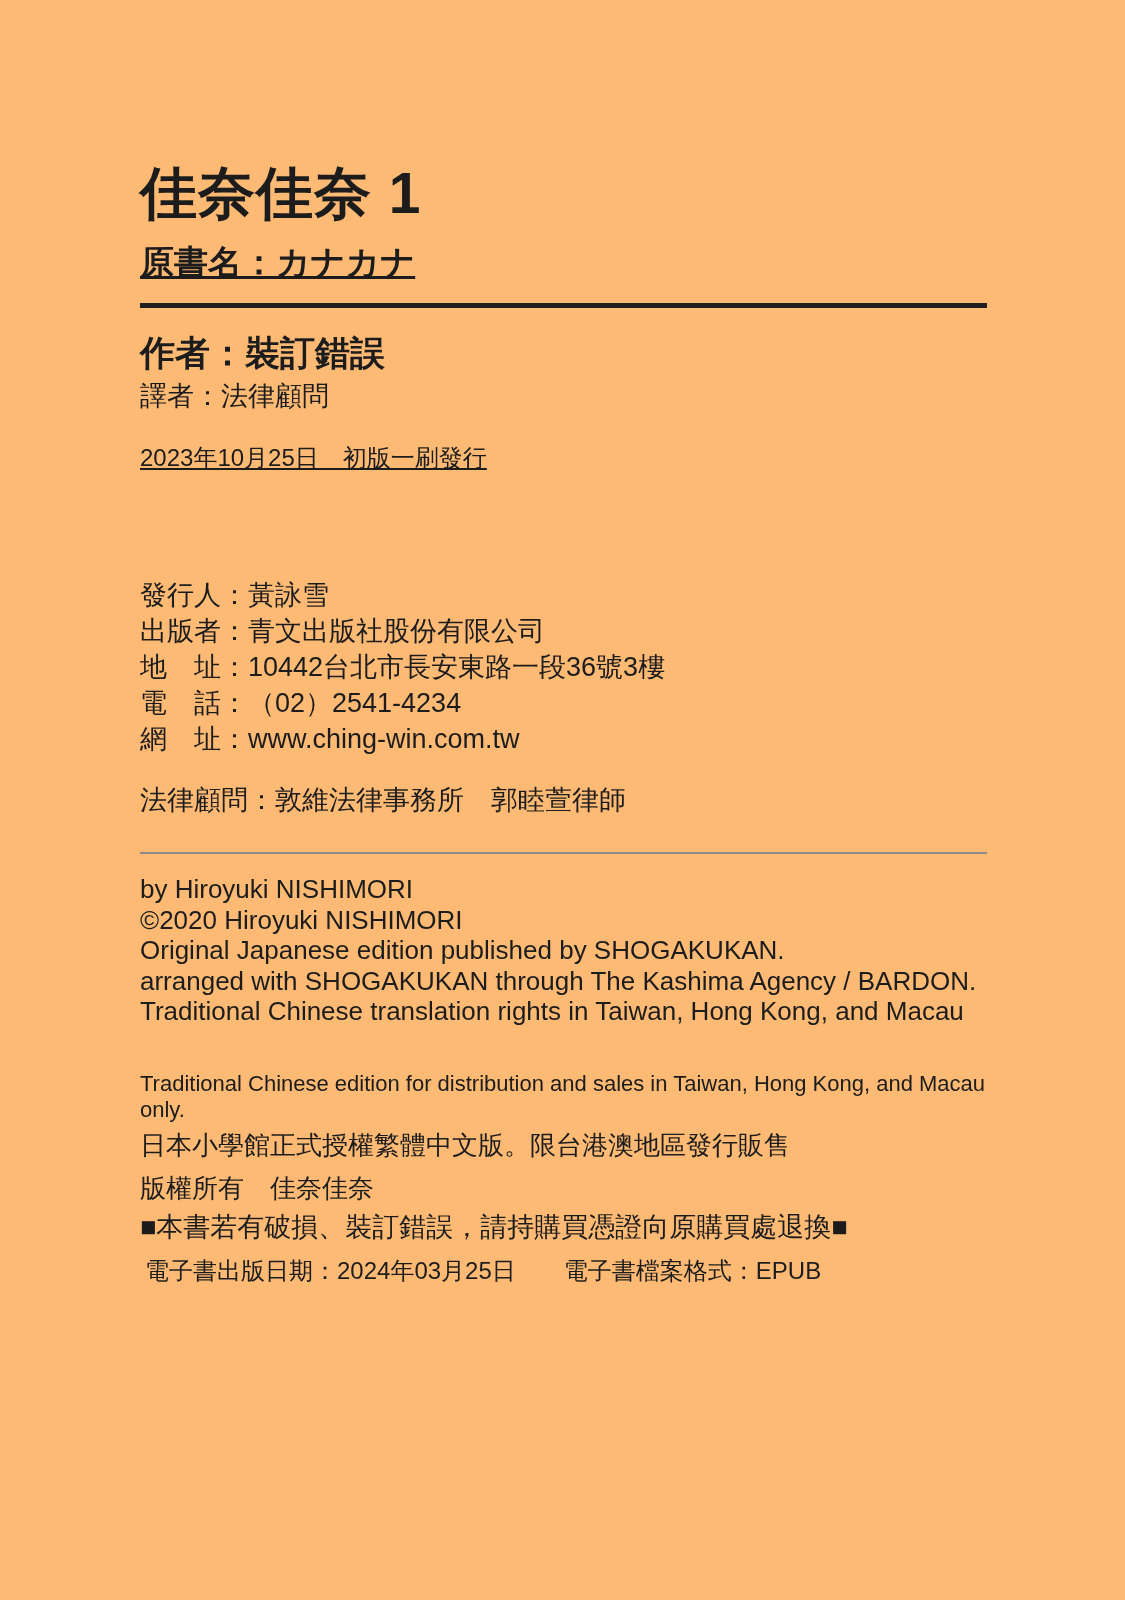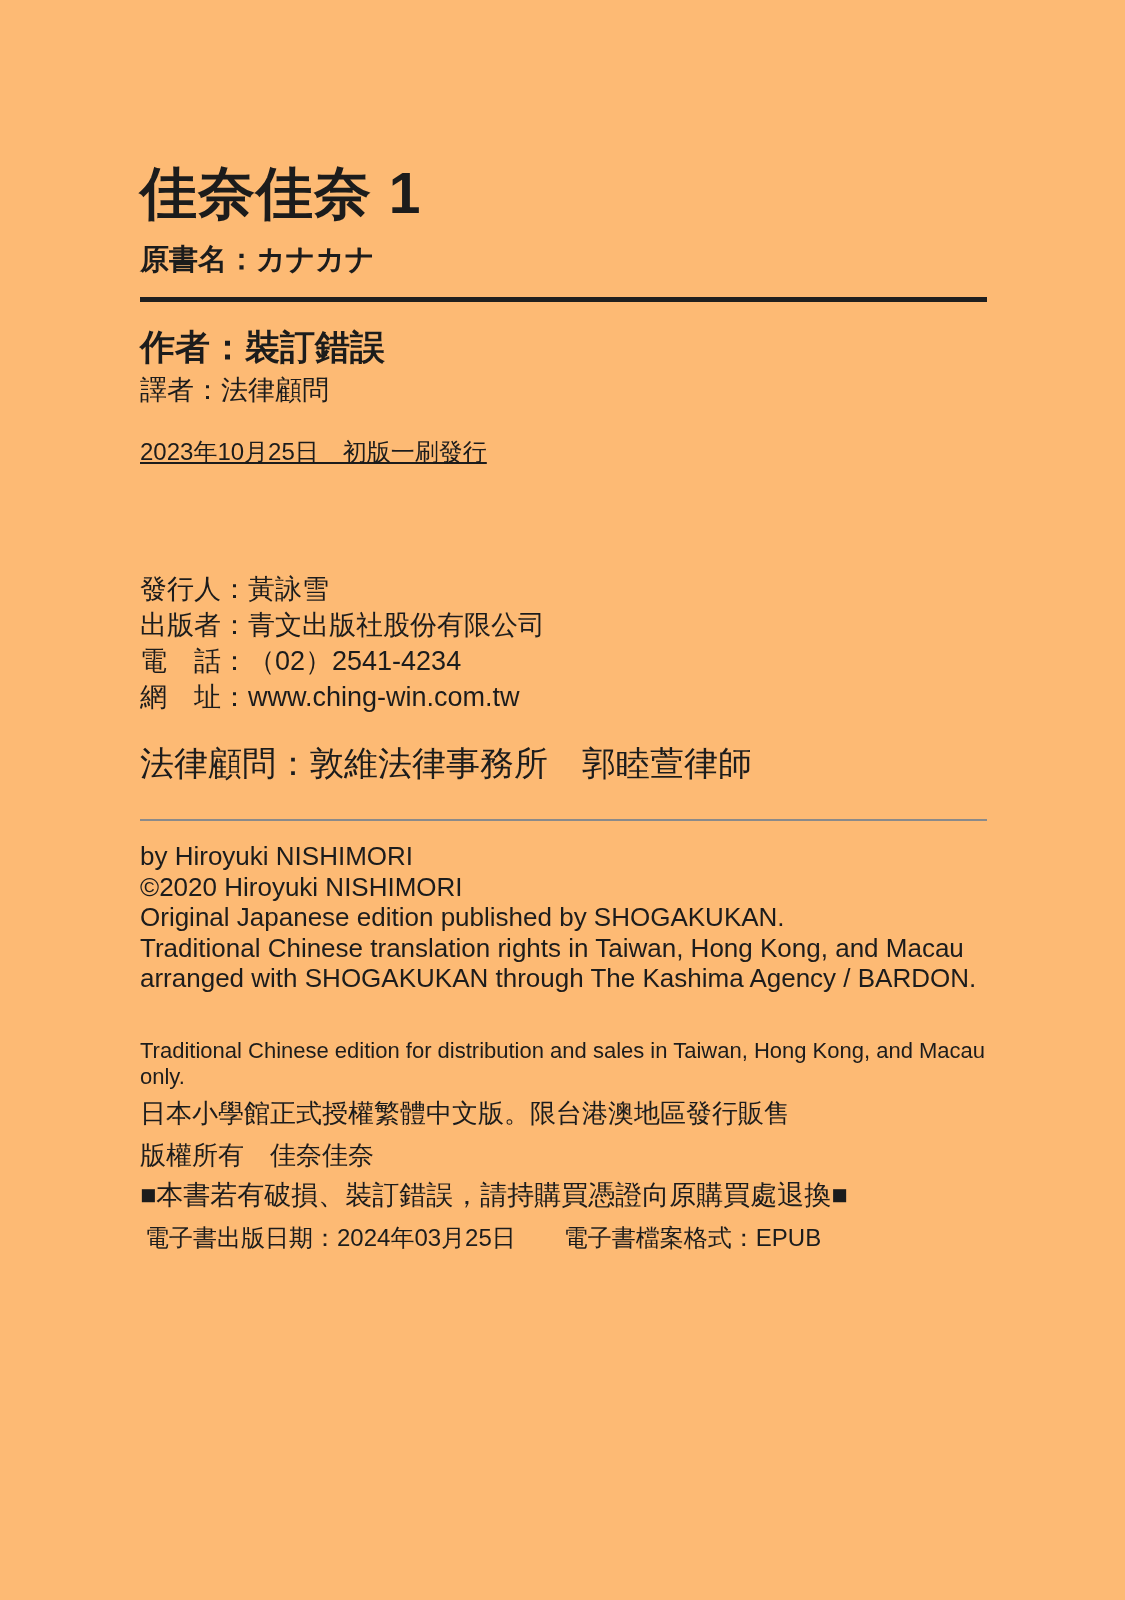--- a/index.html
+++ b/index.html
@@ -23,24 +23,25 @@
     padding: 162px 138px 0 140px;
   }
   .book-title {
     font-size: 57px;
     font-weight: 900;
     line-height: 1.12;
     letter-spacing: 1px;
     margin: 0;
   }
   .original-title {
-    font-size: 29px;
+    font-size: 34px;
     font-weight: 700;
     line-height: 1.2;
     margin-top: 16px;
+    text-decoration: underline;
   }
   .divider-thick {
     border: none;
     border-top: 5px solid #1f1f1f;
     margin: 20px 0 0 0;
   }
   .author-line {
     font-size: 35px;
     font-weight: 700;
     line-height: 1.15;
@@ -57,21 +58,21 @@
     line-height: 1.2;
     margin-top: 32px;
     text-decoration: underline;
   }
   .publisher-block {
     margin-top: 104px;
     font-size: 27px;
     line-height: 36px;
   }
   .legal-line {
-    font-size: 34px;
+    font-size: 27px;
     line-height: 1.3;
     margin-top: 26px;
   }
   .divider-thin {
     border: none;
     border-top: 2px solid #8a8a8a;
     margin: 34px 0 0 0;
   }
   .english-block {
     margin-top: 20px;
@@ -119,34 +120,35 @@
 
     <div class="author-line">作者：裝訂錯誤</div>
 
     <div class="translator-line">譯者：法律顧問</div>
 
     <div class="edition-date">2023年10月25日　初版一刷發行</div>
 
     <div class="publisher-block">
       <div>發行人：黃詠雪</div>
       <div>出版者：青文出版社股份有限公司</div>
+      <div>地　址：10442台北市長安東路一段36號3樓</div>
       <div>電　話：（02）2541-4234</div>
       <div>網　址：www.ching-win.com.tw</div>
     </div>
 
     <div class="legal-line">法律顧問：敦維法律事務所　郭睦萱律師</div>
 
     <hr class="divider-thin">
 
     <div class="english-block">
       <div>by Hiroyuki NISHIMORI</div>
       <div>©2020 Hiroyuki NISHIMORI</div>
       <div>Original Japanese edition published by SHOGAKUKAN.</div>
+      <div>arranged with SHOGAKUKAN through The Kashima Agency / BARDON.</div>
       <div>Traditional Chinese translation rights in Taiwan, Hong Kong, and Macau</div>
-      <div>arranged with SHOGAKUKAN through The Kashima Agency / BARDON.</div>
     </div>
 
     <div class="distribution-en">Traditional Chinese edition for distribution and sales in Taiwan, Hong Kong, and Macau only.</div>
 
     <div class="distribution-zh">日本小學館正式授權繁體中文版。限台港澳地區發行販售</div>
 
     <div class="rights-line">版權所有　佳奈佳奈</div>
 
     <div class="damage-notice">■本書若有破損、裝訂錯誤，請持購買憑證向原購買處退換■</div>
 

